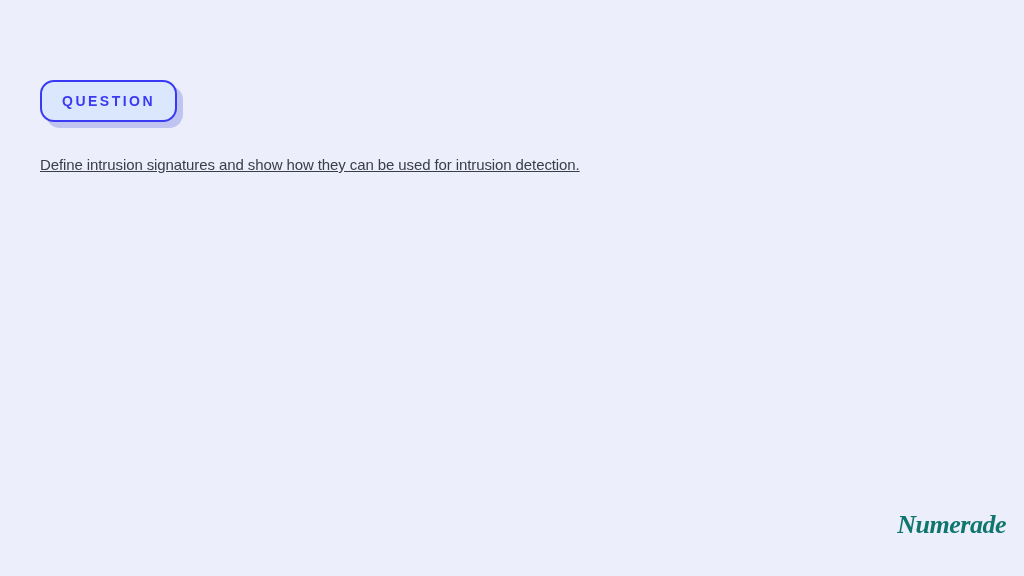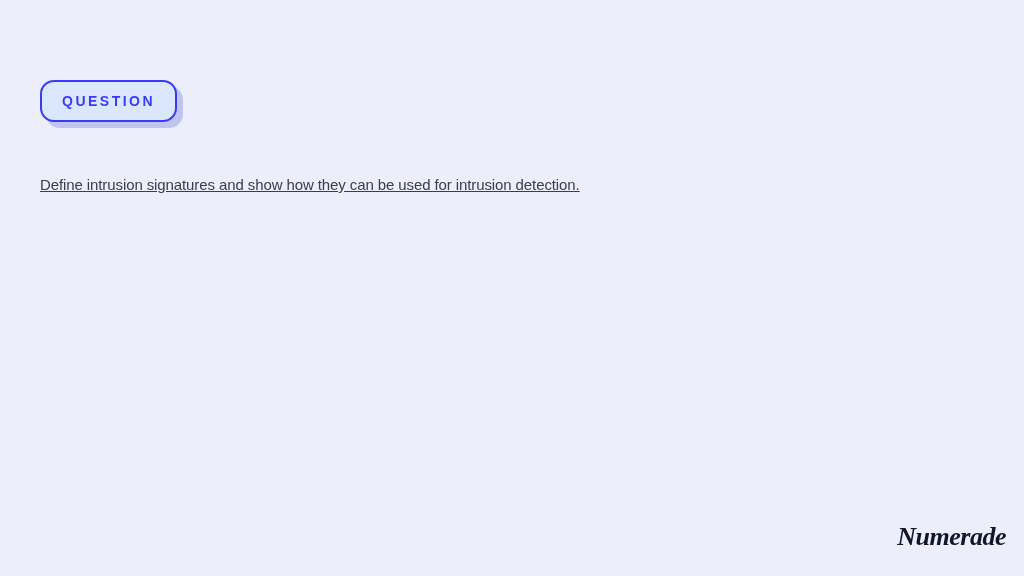--- a/index.html
+++ b/index.html
@@ -14,21 +14,21 @@
       font-family: -apple-system, BlinkMacSystemFont, 'Segoe UI', Helvetica, Arial, sans-serif;
       position: relative;
       overflow: hidden;
     }
     .content {
       padding: 80px 40px 40px 40px;
     }
     .badge-wrapper {
       position: relative;
       display: inline-block;
-      margin-bottom: 52px;
+      margin-bottom: 32px;
     }
     .badge-shadow {
       position: absolute;
       top: 6px;
       left: 6px;
       width: 100%;
       height: 100%;
       background-color: #bfc5f0;
       border-radius: 14px;
       z-index: 0;
@@ -48,23 +48,23 @@
     }
     .question-text {
       font-size: 15px;
       color: #3a3d4a;
       line-height: 1.5;
       letter-spacing: -0.1px;
       text-decoration: underline;
     }
     .logo {
       position: absolute;
-      bottom: 24px;
+      bottom: 36px;
       right: 18px;
-      color: #0f172a;
+      color: #0f766e;
       font-size: 26px;
       font-weight: 700;
       font-style: italic;
       font-family: Georgia, 'Times New Roman', serif;
       letter-spacing: -0.5px;
     }
     .logo::before {
       content: "";
     }
   </style>

